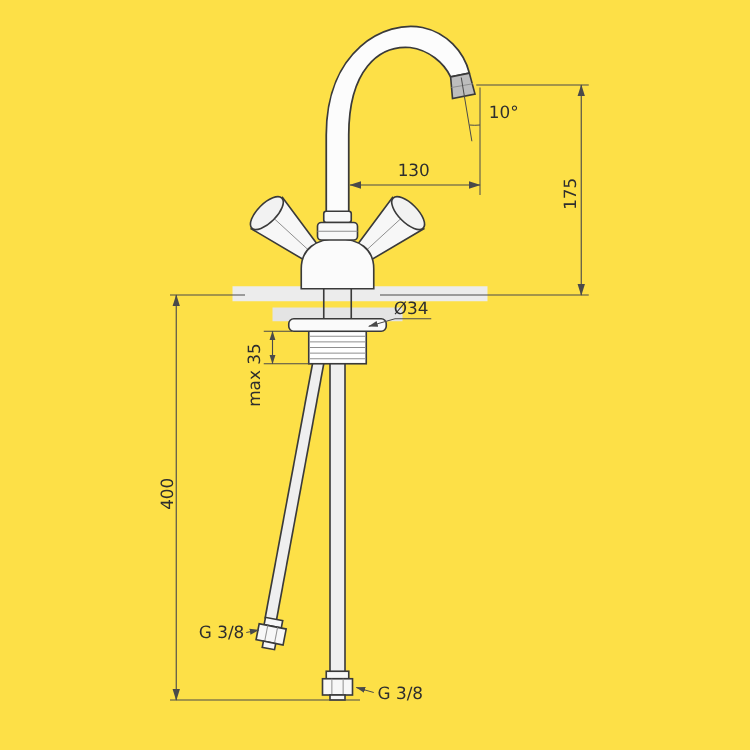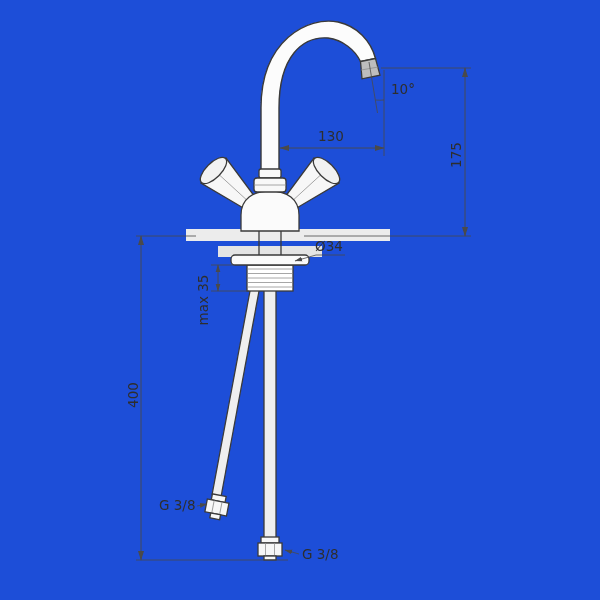--- a/index.html
+++ b/index.html
@@ -1,17 +1,17 @@
 <!DOCTYPE html>
 <html><head>
 <meta charset="utf-8">
 <style>
   html,body{margin:0;padding:0;background:#fff;}
   .canvas{
-    width:600px;height:600px;background:#1d4ed8;position:relative;overflow:hidden;
+    width:600px;height:600px;background:#fde047;position:relative;overflow:hidden;
     font-family:"DejaVu Sans", sans-serif;
   }
   svg{display:block;}
   text{
     font-family:"DejaVu Sans", sans-serif;
     font-size:13.5px;
     fill:#2e2e2e;
   }
   .outline{stroke:#3a3a3a;stroke-width:1.4;fill:none;stroke-linecap:round;}
   .part{stroke:#3a3a3a;stroke-width:1.3;}

